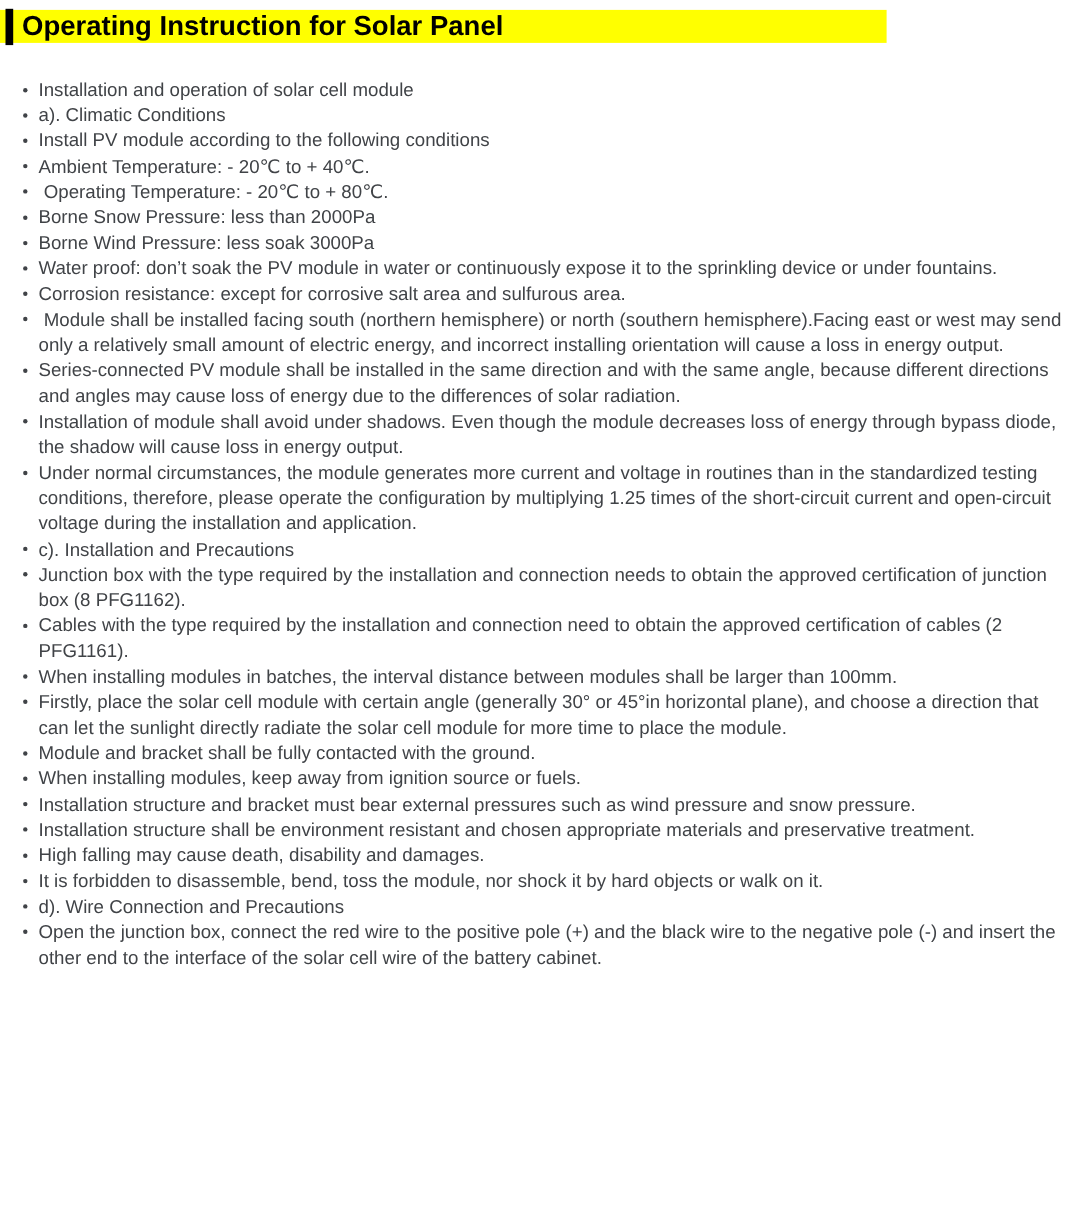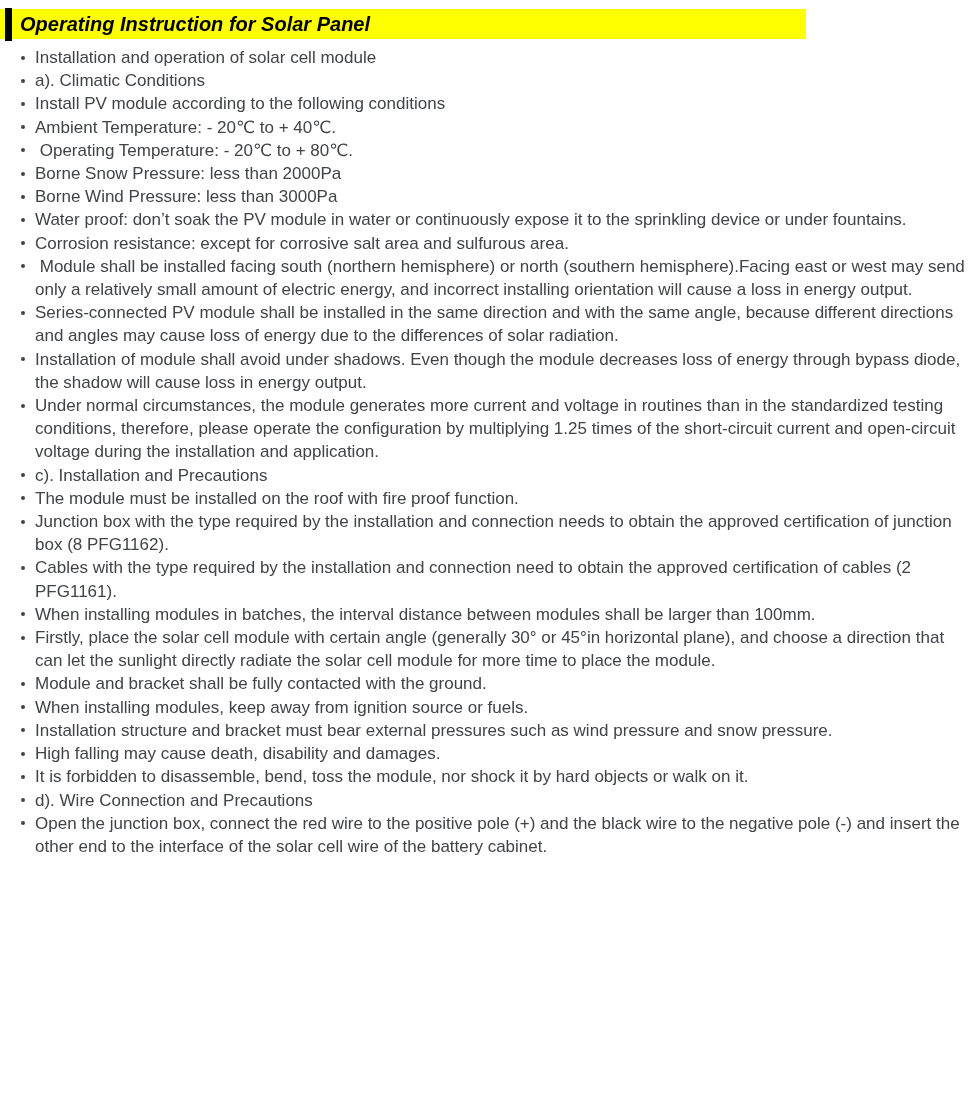--- a/index.html
+++ b/index.html
@@ -46,29 +46,28 @@
     height: 33px;
     background: var(--accent, #000000);
   }
   .page-title {
     position: absolute;
     left: 20px;
     top: 9px;
     height: 30px;
     line-height: 30px;
     margin: 0;
-    font-size: 20px;
+    font-size: 25px;
     font-weight: bold;
     color: var(--title-text, #000000);
     white-space: nowrap;
     letter-spacing: 0px;
-    font-style: italic;
   }
   .instruction-list {
-    margin: 4px 6px 0 20px;
+    margin: 28px 6px 0 20px;
     padding: 0;
     list-style: none;
   }
   .instruction-list li {
     position: relative;
     padding-left: 15px;
     font-size: 17px;
     line-height: 23.2px;
     color: var(--body-text, #404347);
   }
@@ -92,34 +91,34 @@
     <div class="accent-bar"></div>
     <h1 class="page-title">Operating Instruction for Solar Panel</h1>
   </div>
   <ul class="instruction-list">
       <li>Installation and operation of solar cell module</li>
       <li>a). Climatic Conditions</li>
       <li>Install PV module according to the following conditions</li>
       <li>Ambient Temperature: - 20℃ to + 40℃.</li>
       <li>&nbsp;Operating Temperature: - 20℃ to + 80℃.</li>
       <li>Borne Snow Pressure: less than 2000Pa</li>
-      <li>Borne Wind Pressure: less than 3000Pa</li>
+      <li>Borne Wind Pressure: less soak 3000Pa</li>
       <li>Water proof: don’t soak the PV module in water or continuously expose it to the sprinkling device or under fountains.</li>
       <li>Corrosion resistance: except for corrosive salt area and sulfurous area.</li>
       <li>&nbsp;Module shall be installed facing south (northern hemisphere) or north (southern hemisphere).Facing east or west may send only a relatively small amount of electric energy, and incorrect installing orientation will cause a loss in energy output.</li>
       <li>Series-connected PV module shall be installed in the same direction and with the same angle, because different directions and angles may cause loss of energy due to the differences of solar radiation.</li>
       <li>Installation of module shall avoid under shadows. Even though the module decreases loss of energy through bypass diode, the shadow will cause loss in energy output.</li>
       <li>Under normal circumstances, the module generates more current and voltage in routines than in the standardized testing conditions, therefore, please operate the configuration by multiplying 1.25 times of the short-circuit current and open-circuit voltage during the installation and application.</li>
       <li>c). Installation and Precautions</li>
-      <li>The module must be installed on the roof with fire proof function.</li>
       <li>Junction box with the type required by the installation and connection needs to obtain the approved certification of junction box (8 PFG1162).</li>
       <li>Cables with the type required by the installation and connection need to obtain the approved certification of cables (2 PFG1161).</li>
       <li>When installing modules in batches, the interval distance between modules shall be larger than 100mm.</li>
       <li>Firstly, place the solar cell module with certain angle (generally 30° or 45°in horizontal plane), and choose a direction that can let the sunlight directly radiate the solar cell module for more time to place the module.</li>
       <li>Module and bracket shall be fully contacted with the ground.</li>
       <li>When installing modules, keep away from ignition source or fuels.</li>
       <li>Installation structure and bracket must bear external pressures such as wind pressure and snow pressure.</li>
+      <li>Installation structure shall be environment resistant and chosen appropriate materials and preservative treatment.</li>
       <li>High falling may cause death, disability and damages.</li>
       <li>It is forbidden to disassemble, bend, toss the module, nor shock it by hard objects or walk on it.</li>
       <li>d). Wire Connection and Precautions</li>
       <li>Open the junction box, connect the red wire to the positive pole (+) and the black wire to the negative pole (-) and insert the other end to the interface of the solar cell wire of the battery cabinet.</li>
     </ul>
 </div>
 
 </body></html>

